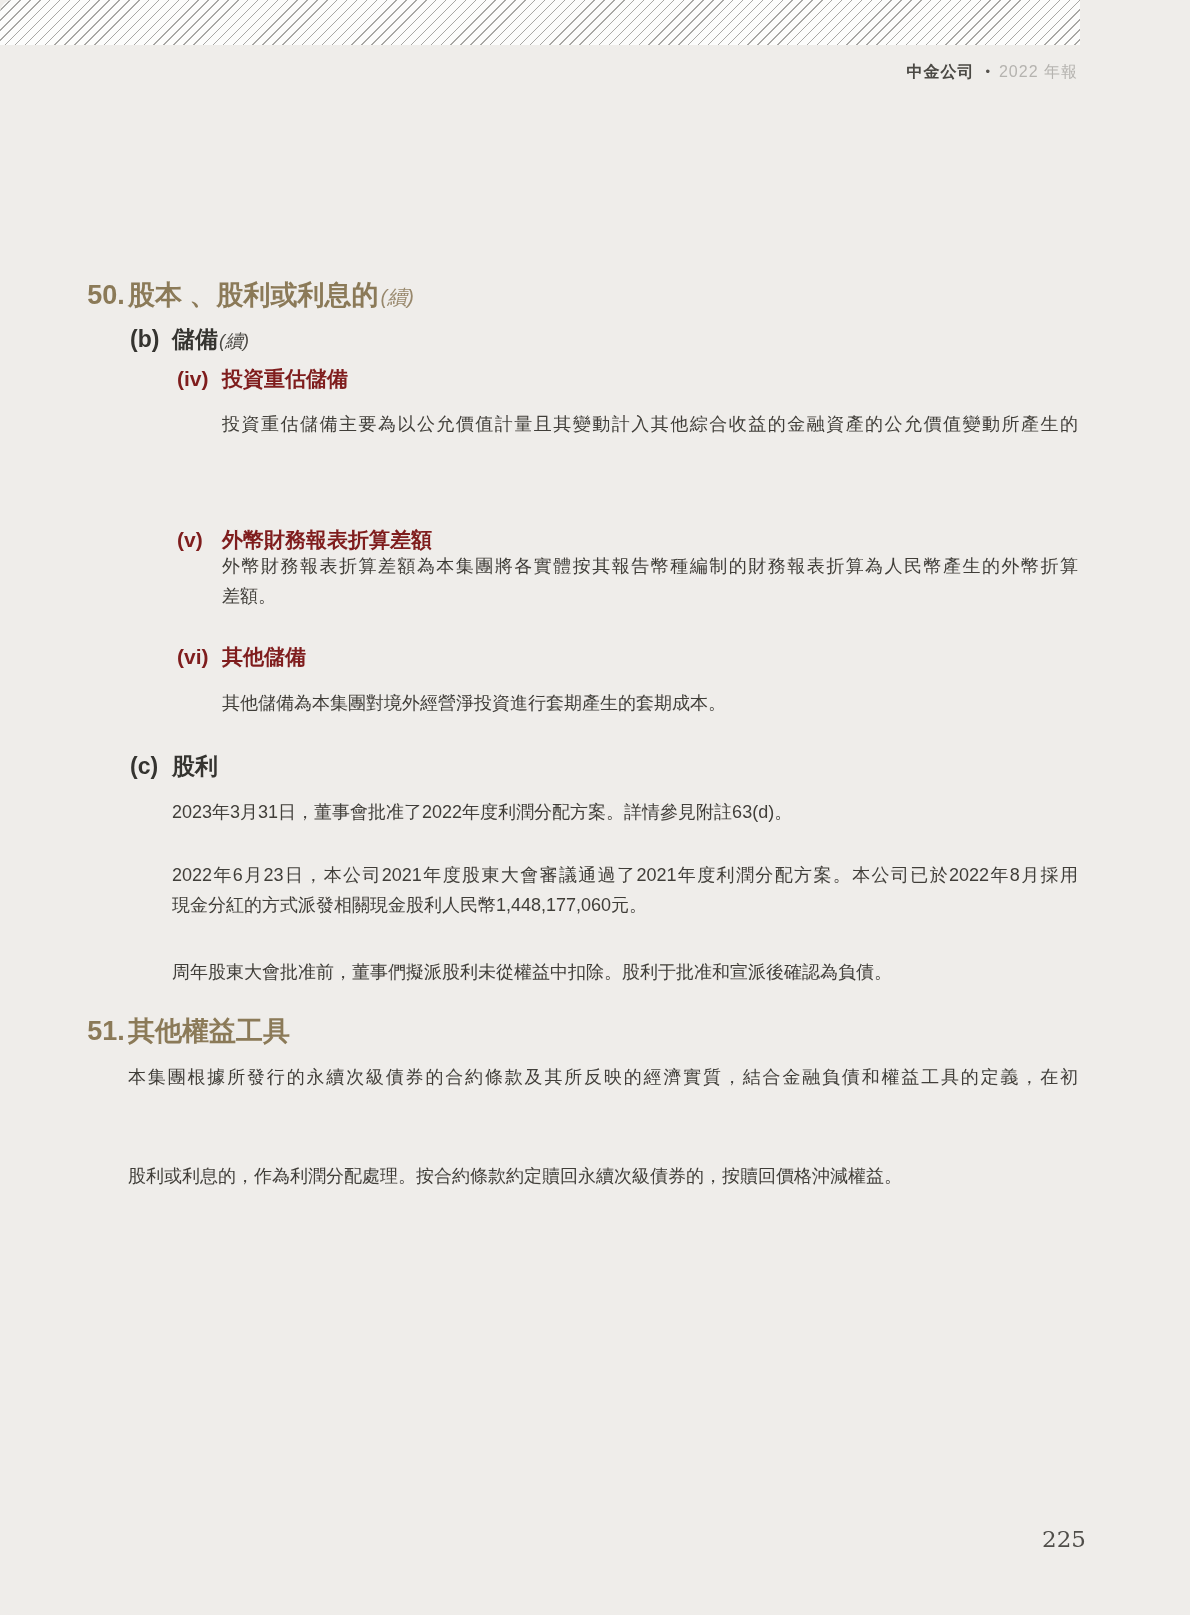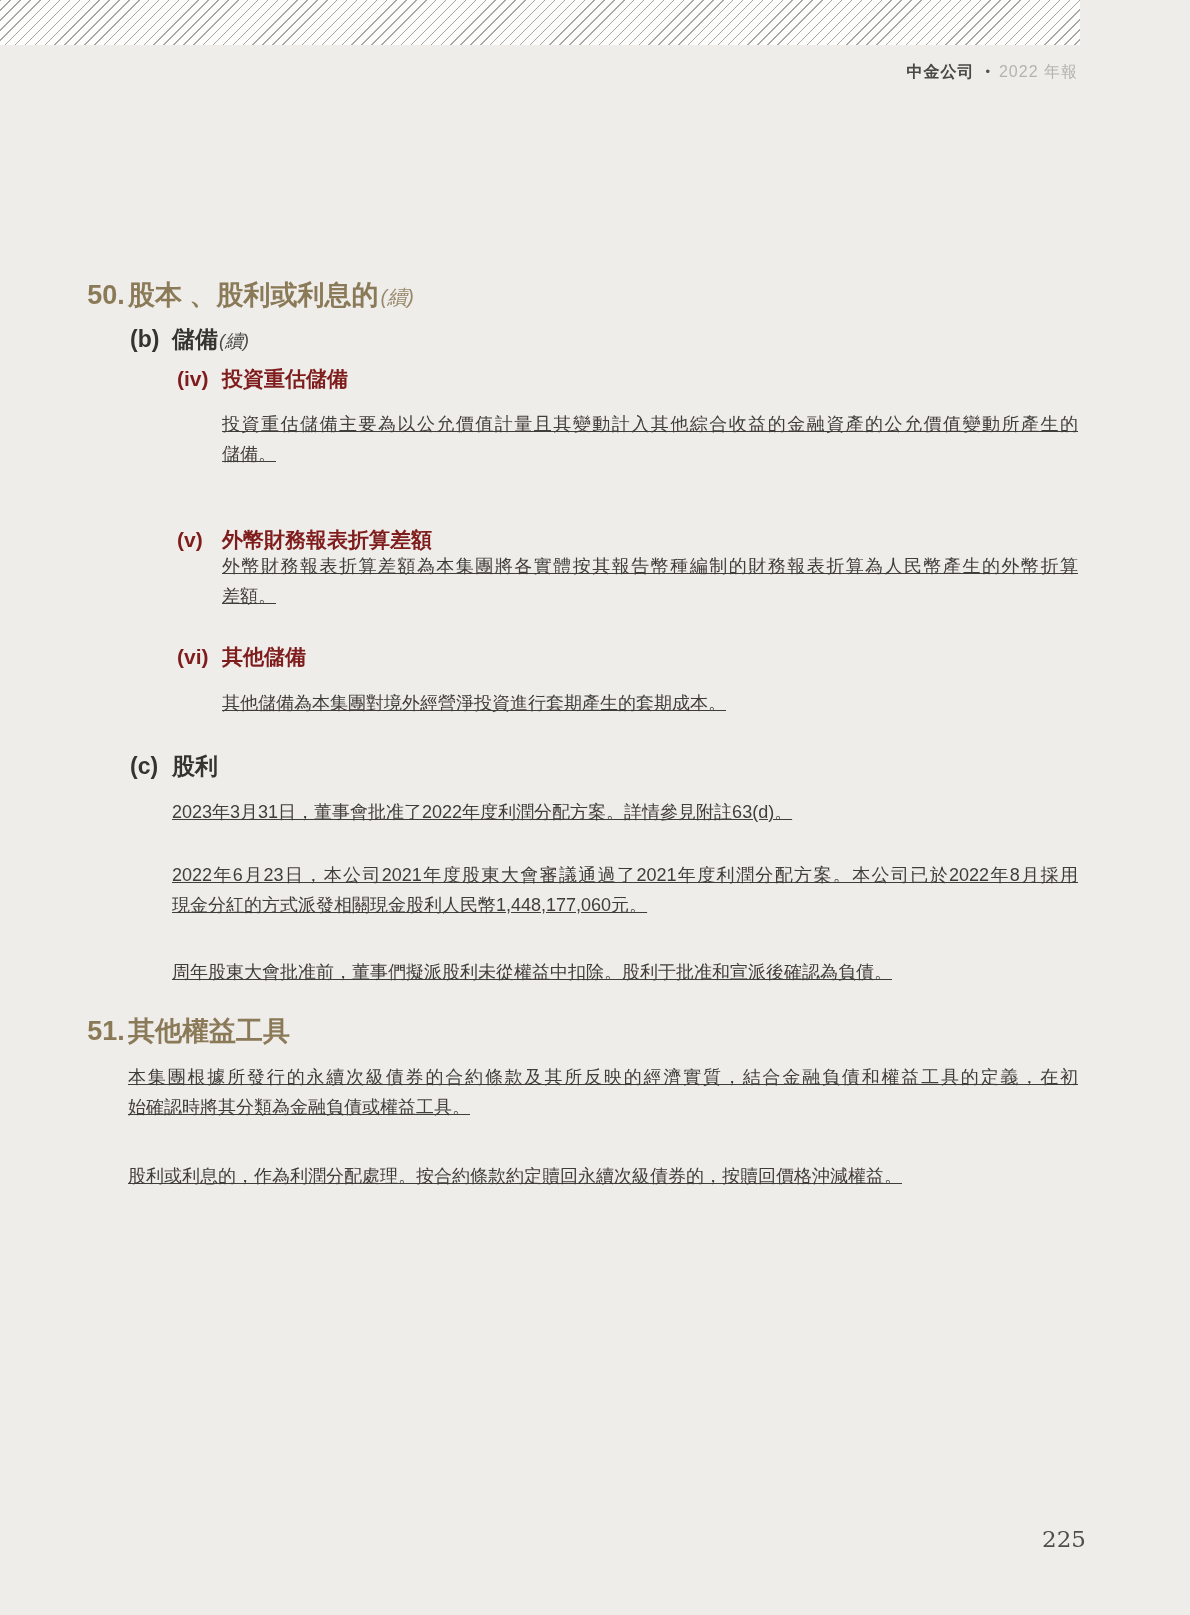--- a/index.html
+++ b/index.html
@@ -1,20 +1,21 @@
 <!DOCTYPE html>
 <html><head>
 <meta charset="utf-8">
 <style>
   html,body { margin:0; padding:0; }
   body { background:#efedea; }
   .page {
     position:relative; width:1190px; height:1615px;
     background:#efedea; overflow:hidden;
     font-family:"Liberation Sans", sans-serif;
+    border-radius:13px;
   }
   .hatch {
     position:absolute; left:0; top:0; width:1080px; height:45px;
     background-color:#fcfcfb;
     background-image:repeating-linear-gradient(135deg, #a8a7a4 0px, #a8a7a4 1px, transparent 1px, transparent 7px);
   }
   .hdr {
     position:absolute; top:62px; right:112px;
     display:flex; align-items:center; font-size:16px; line-height:20px;
   }
@@ -27,21 +28,21 @@
   .h1row .cont { font-weight:400; font-style:italic; font-size:20px; color:#98886c; margin-left:2px; }
 
   .h2row { position:absolute; left:130px; color:#353430; font-weight:700; font-size:23px; line-height:26px; white-space:nowrap; }
   .h2row .lbl { display:inline-block; width:42px; }
   .h2row .cont { font-weight:400; font-style:italic; font-size:18px; color:#4a4843; margin-left:1px; }
 
   .h3row { position:absolute; left:177px; color:#7f1d1d; font-weight:700; font-size:21px; line-height:24px; white-space:nowrap; }
   .h3row .lbl { display:inline-block; width:45px; }
 
   .para { position:absolute; color:#403e39; font-size:18px; line-height:30px; }
-  .para .tline { text-align:justify; text-align-last:justify;text-decoration:underline; }
+  .para .tline { text-align:justify; text-align-last:justify; }
   .para .tline.end { text-align:justify; text-align-last:left; }
 
   .pagenum {
     position:absolute; left:1042px; top:1526px; width:40px;
     font-family:"DejaVu Serif", serif; font-size:23px; color:#504e4a; text-align:center;
   }
 </style>
 </head>
 <body>
 
@@ -61,21 +62,20 @@
 
   <div class="h2row" style="top:326px">
     <span class="lbl">(b)</span><span>儲備</span><span class="cont">(續)</span>
   </div>
 
   <div class="h3row" style="top:367px">
     <span class="lbl">(iv)</span><span>投資重估儲備</span>
   </div>
   <div class="para" style="top:409px; left:222px; width:856px">
     <div class="tline">投資重估儲備主要為以公允價值計量且其變動計入其他綜合收益的金融資產的公允價值變動所產生的</div>
-    <div class="tline end">儲備。</div>
   </div>
 
   <div class="h3row" style="top:528px">
     <span class="lbl">(v)</span><span>外幣財務報表折算差額</span>
   </div>
   <div class="para" style="top:551px; left:222px; width:856px">
     <div class="tline">外幣財務報表折算差額為本集團將各實體按其報告幣種編制的財務報表折算為人民幣產生的外幣折算</div>
     <div class="tline end">差額。</div>
   </div>
 
@@ -98,21 +98,20 @@
   </div>
   <div class="para" style="top:957px; left:172px; width:906px">
     <div class="tline end">周年股東大會批准前，董事們擬派股利未從權益中扣除。股利于批准和宣派後確認為負債。</div>
   </div>
 
   <div class="h1row" style="top:1016px">
     <span class="num">51.</span><span>其他權益工具</span>
   </div>
   <div class="para" style="top:1062px; left:128px; width:950px">
     <div class="tline">本集團根據所發行的永續次級債券的合約條款及其所反映的經濟實質，結合金融負債和權益工具的定義，在初</div>
-    <div class="tline end">始確認時將其分類為金融負債或權益工具。</div>
   </div>
   <div class="para" style="top:1161px; left:128px; width:950px">
     <div class="tline end">股利或利息的，作為利潤分配處理。按合約條款約定贖回永續次級債券的，按贖回價格沖減權益。</div>
   </div>
 
   <div class="pagenum">225</div>
 
 </div>
 
 </body></html>

